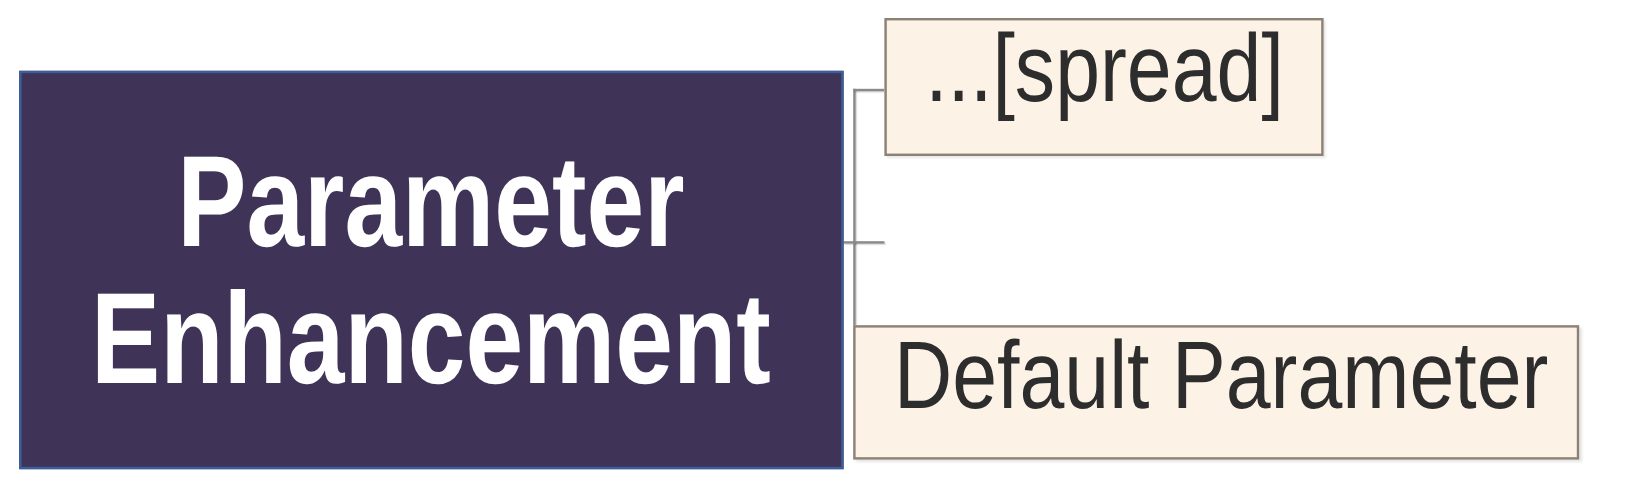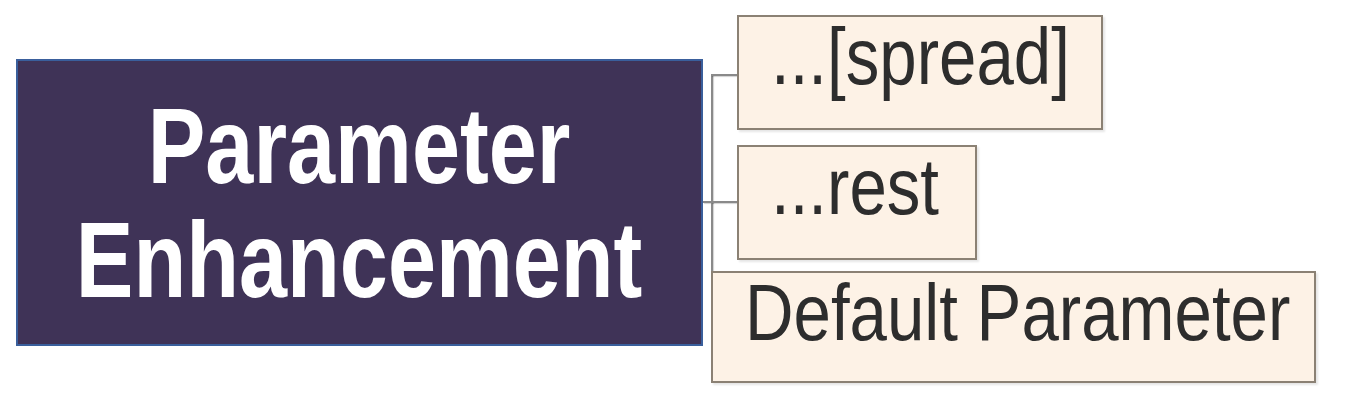--- a/index.html
+++ b/index.html
@@ -17,21 +17,21 @@
     width:1359px;
     height:404px;
     background:#ffffff;
     overflow:hidden;
     font-family:"Liberation Sans", sans-serif;
   }
   
   .root-node{
     position:absolute;
     left:16px; top:59px;
-    width:687px; height:287px;
+    width:687px; height:332px;
     box-sizing:border-box;
     background:var(--root-fill);
     border:2px solid var(--root-border);
     display:flex;
     align-items:center;
     justify-content:center;
   }
   .root-label{
     color:var(--root-text);
     font-weight:bold;
@@ -91,21 +91,18 @@
     <div class="root-label">
       <span>Parameter</span><br>
       <span>Enhancement</span>
     </div>
   </div>
 
   <div class="child-node node-spread">
     <span class="child-label">...[spread]</span>
   </div>
 
-  <div class="child-node node-rest">
-    <span class="child-label">...rest</span>
-  </div>
 
   <div class="child-node node-default">
     <span class="child-label">Default Parameter</span>
   </div>
 
 </div>
 
 </body></html>

